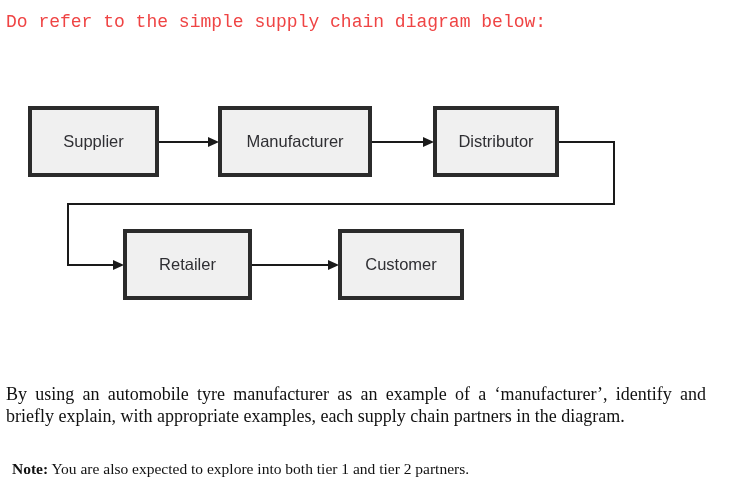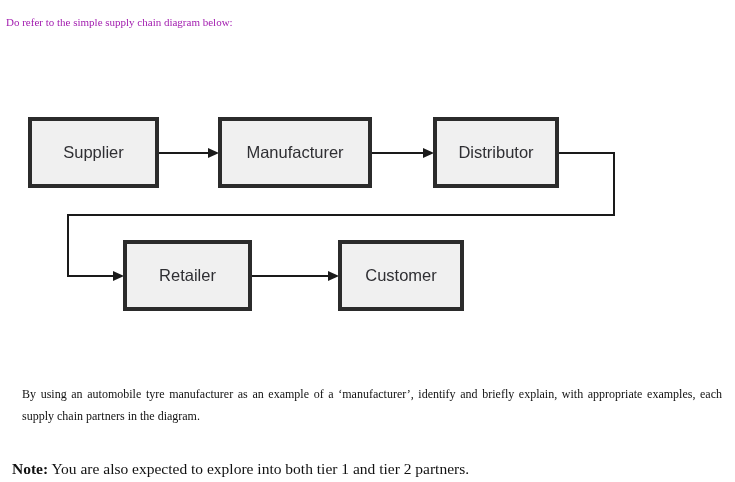--- a/index.html
+++ b/index.html
@@ -16,56 +16,56 @@
     color: #111111;
     -webkit-font-smoothing: antialiased;
   }
 
   
   .intro-text {
     position: absolute;
     left: 6px;
     top: 12px;
     width: 700px;
-    font-size: 11px;
+    font-size: 18px;
     line-height: 20px;
-    color: #a21caf;
+    color: #ef4444;
+    font-family: Liberation Mono, monospace;
   }
 
   .body-paragraph {
     position: absolute;
     left: 6px;
     top: 383px;
     width: 700px;
-    font-size: 12px;
+    font-size: 18px;
     line-height: 22px;
     text-align: justify;
     text-justify: inter-word;
     color: #111111;
-    margin-left: 16px;
   }
 
   .note-paragraph {
     position: absolute;
     left: 12px;
     top: 459px;
     width: 700px;
     font-size: 15.5px;
     line-height: 20px;
     color: #111111;
   }
   .note-label {
     font-weight: bold;
   }
 
   
   .diagram {
     position: absolute;
     left: 0;
-    top: 12px;
+    top: 1px;
     width: 735px;
     height: 344px;
   }
   .diagram svg {
     display: block;
   }
 
   .node-box {
     fill: #f0f0f0;
     stroke: #2b2b2b;

